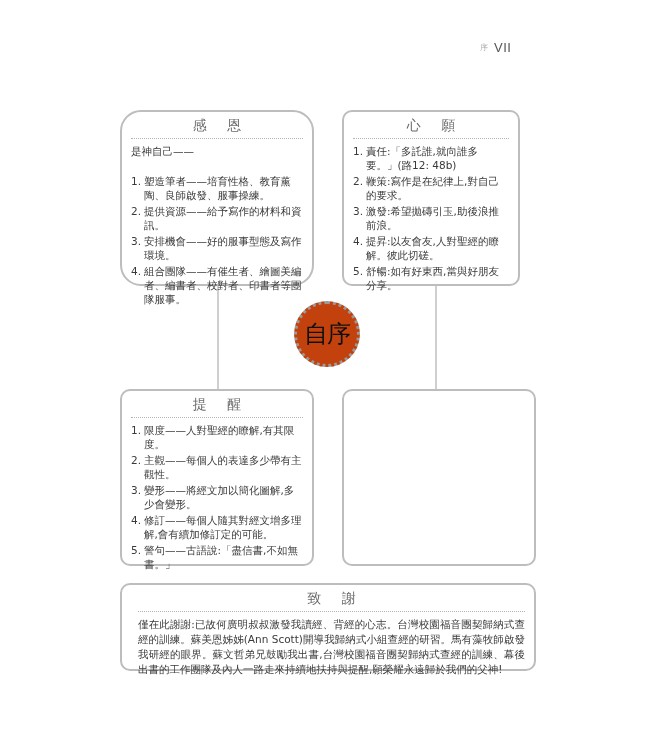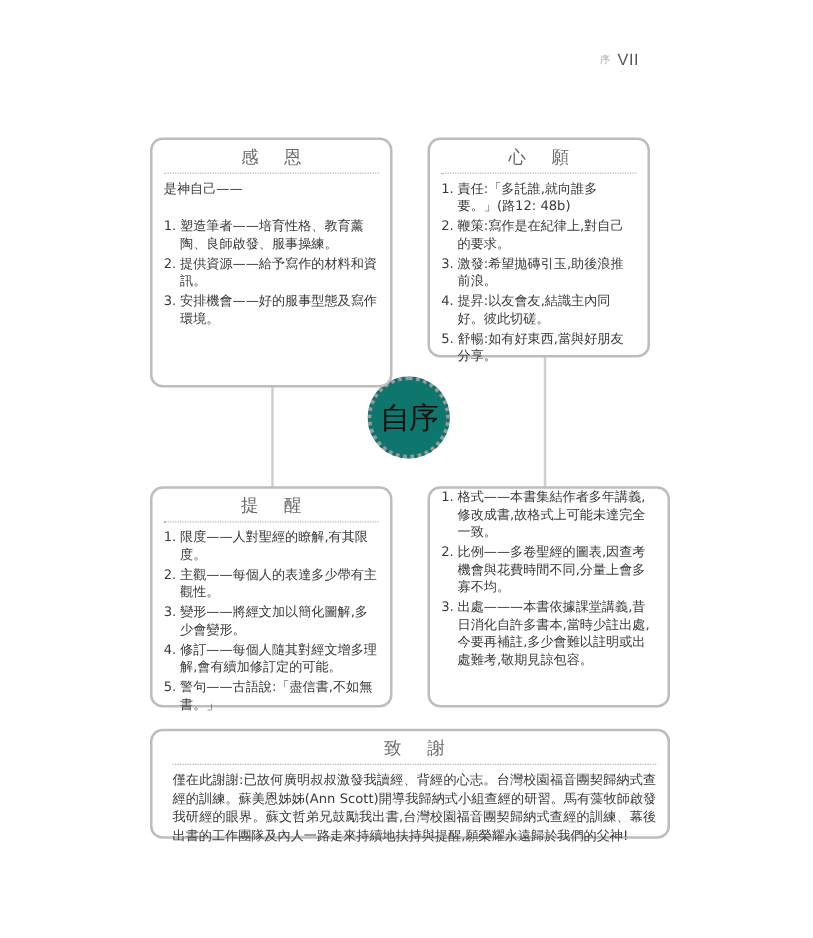--- a/index.html
+++ b/index.html
@@ -24,35 +24,35 @@
     font-family: "DejaVu Serif", "Liberation Serif", serif;
   }
   .box .intro { font-size: 10.5px; line-height: 14px; margin-bottom: 16px; }
   .box ol { list-style: none; margin: 0; padding: 0; }
   .box li {
     font-size: 10.5px; line-height: 14px; padding-left: 13px; text-indent: -13px; margin-bottom: 2px;
   }
   .box li .n { display: inline-block; width: 13px; text-indent: 0; }
   .para { font-size: 10.5px; line-height: 15px; text-align: justify; }
 
-  #box-gratitude { left: 120px; top: 110px; width: 194px; height: 200px; }
+  #box-gratitude { left: 120px; top: 110px; width: 194px; height: 176px; border-radius: 21px; }
   #box-wish      { left: 342px; top: 110px; width: 178px; height: 176px; }
   #box-reminder  { left: 120px; top: 389px; width: 194px; height: 177px; }
   #box-apology   { left: 342px; top: 389px; width: 194px; height: 177px; }
   #box-thanks    { left: 120px; top: 583px; width: 416px; height: 88px; padding-left: 16px; }
   #box-thanks .title { text-align: center; }
 
   .connector {
     position: absolute; left: 217px; top: 285px; width: 220px; height: 105px;
     border-left: 2px solid #cfcfcf; border-right: 2px solid #cfcfcf; box-sizing: border-box;
   }
 
   .emblem {
     position: absolute; left: 294px; top: 301px; width: 66px; height: 66px; border-radius: 50%;
-    border: 3px dotted #9a9a9a; box-sizing: border-box; background: #0f766e;
+    border: 3px dotted #9a9a9a; box-sizing: border-box; background: #c2410c;
     display: flex; align-items: center; justify-content: center;
   }
   .emblem span { font-size: 24px; color: #111; letter-spacing: -1px; font-family: "DejaVu Sans", sans-serif; }
 </style>
 </head>
 <body>
 
 <div class="page-header">
   <span class="chap">序</span>
   <span class="num">VII</span>
@@ -64,49 +64,45 @@
   <span>自序</span>
 </div>
 
 <div class="box" id="box-gratitude">
   <div class="title">感 恩</div>
   <div class="intro">是神自己——</div>
   <ol>
     <li><span class="n">1.</span><span>塑造筆者——培育性格、教育薰陶、良師啟發、服事操練。</span></li>
     <li><span class="n">2.</span><span>提供資源——給予寫作的材料和資訊。</span></li>
     <li><span class="n">3.</span><span>安排機會——好的服事型態及寫作環境。</span></li>
+    <li><span class="n">4.</span><span>組合團隊——有催生者、繪圖美編者、編書者、校對者、印書者等團隊服事。</span></li>
   </ol>
 </div>
 
 <div class="box" id="box-wish">
   <div class="title">心 願</div>
   <ol>
     <li><span class="n">1.</span><span>責任:「多託誰,就向誰多要。」(路12: 48b)</span></li>
     <li><span class="n">2.</span><span>鞭策:寫作是在紀律上,對自己的要求。</span></li>
     <li><span class="n">3.</span><span>激發:希望拋磚引玉,助後浪推前浪。</span></li>
-    <li><span class="n">4.</span><span>提昇:以友會友,結識主內同好。彼此切磋。</span></li>
+    <li><span class="n">4.</span><span>提昇:以友會友,人對聖經的瞭解。彼此切磋。</span></li>
     <li><span class="n">5.</span><span>舒暢:如有好東西,當與好朋友分享。</span></li>
   </ol>
 </div>
 
 <div class="box" id="box-reminder">
   <div class="title">提 醒</div>
   <ol>
     <li><span class="n">1.</span><span>限度——人對聖經的瞭解,有其限度。</span></li>
     <li><span class="n">2.</span><span>主觀——每個人的表達多少帶有主觀性。</span></li>
     <li><span class="n">3.</span><span>變形——將經文加以簡化圖解,多少會變形。</span></li>
     <li><span class="n">4.</span><span>修訂——每個人隨其對經文增多理解,會有續加修訂定的可能。</span></li>
     <li><span class="n">5.</span><span>警句——古語說:「盡信書,不如無書。」</span></li>
   </ol>
 </div>
 
 <div class="box" id="box-apology">
-  <ol>
-    <li><span class="n">1.</span><span>格式——本書集結作者多年講義,修改成書,故格式上可能未達完全一致。</span></li>
-    <li><span class="n">2.</span><span>比例——多卷聖經的圖表,因查考機會與花費時間不同,分量上會多寡不均。</span></li>
-    <li><span class="n">3.</span><span>出處———本書依據課堂講義,昔日消化自許多書本,當時少註出處,今要再補註,多少會難以註明或出處難考,敬期見諒包容。</span></li>
-  </ol>
 </div>
 
 <div class="box" id="box-thanks">
   <div class="title">致 謝</div>
   <div class="para">僅在此謝謝:已故何廣明叔叔激發我讀經、背經的心志。台灣校園福音團契歸納式查經的訓練。蘇美恩姊姊(Ann Scott)開導我歸納式小組查經的研習。馬有藻牧師啟發我研經的眼界。蘇文哲弟兄鼓勵我出書,台灣校園福音團契歸納式查經的訓練、幕後出書的工作團隊及內人一路走來持續地扶持與提醒,願榮耀永遠歸於我們的父神!</div>
 </div>
 
 </body></html>

